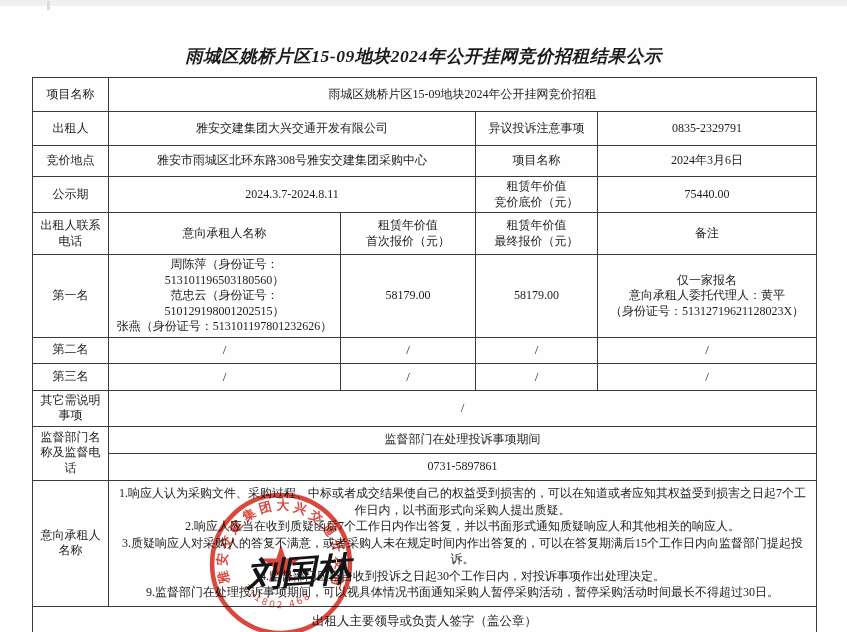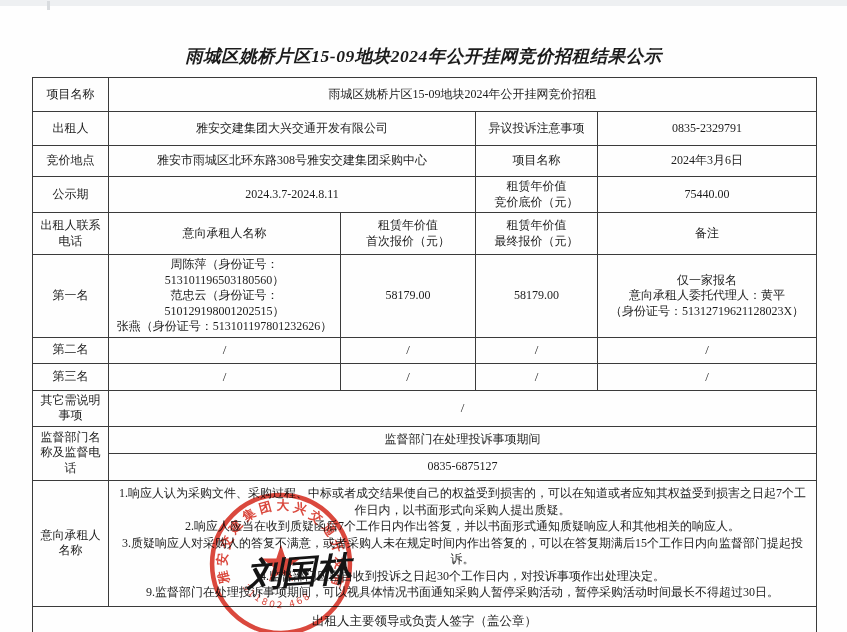--- a/index.html
+++ b/index.html
@@ -126,21 +126,21 @@
     <tr style="height:36px">
       <td class="lbl">其它需说明事项</td>
       <td colspan="4" class="slash">/</td>
     </tr>
 
     <tr style="height:27px">
       <td rowspan="2" class="lbl">监督部门名称及监督电话</td>
       <td colspan="4">监督部门在处理投诉事项期间</td>
     </tr>
     <tr style="height:27px">
-      <td colspan="4">0835-6875127</td>
+      <td colspan="4">0731-5897861</td>
     </tr>
 
     <tr style="height:126px">
       <td class="lbl">意向承租人名称</td>
       <td colspan="4" class="notice">
         <div>1.响应人认为采购文件、采购过程、中标或者成交结果使自己的权益受到损害的，可以在知道或者应知其权益受到损害之日起7个工作日内，以书面形式向采购人提出质疑。</div>
         <div>2.响应人应当在收到质疑函后7个工作日内作出答复，并以书面形式通知质疑响应人和其他相关的响应人。</div>
         <div>3.质疑响应人对采购人的答复不满意，或者采购人未在规定时间内作出答复的，可以在答复期满后15个工作日内向监督部门提起投诉。</div>
         <div>4.监督部门应当自收到投诉之日起30个工作日内，对投诉事项作出处理决定。</div>
         <div>9.监督部门在处理投诉事项期间，可以视具体情况书面通知采购人暂停采购活动，暂停采购活动时间最长不得超过30日。</div>

